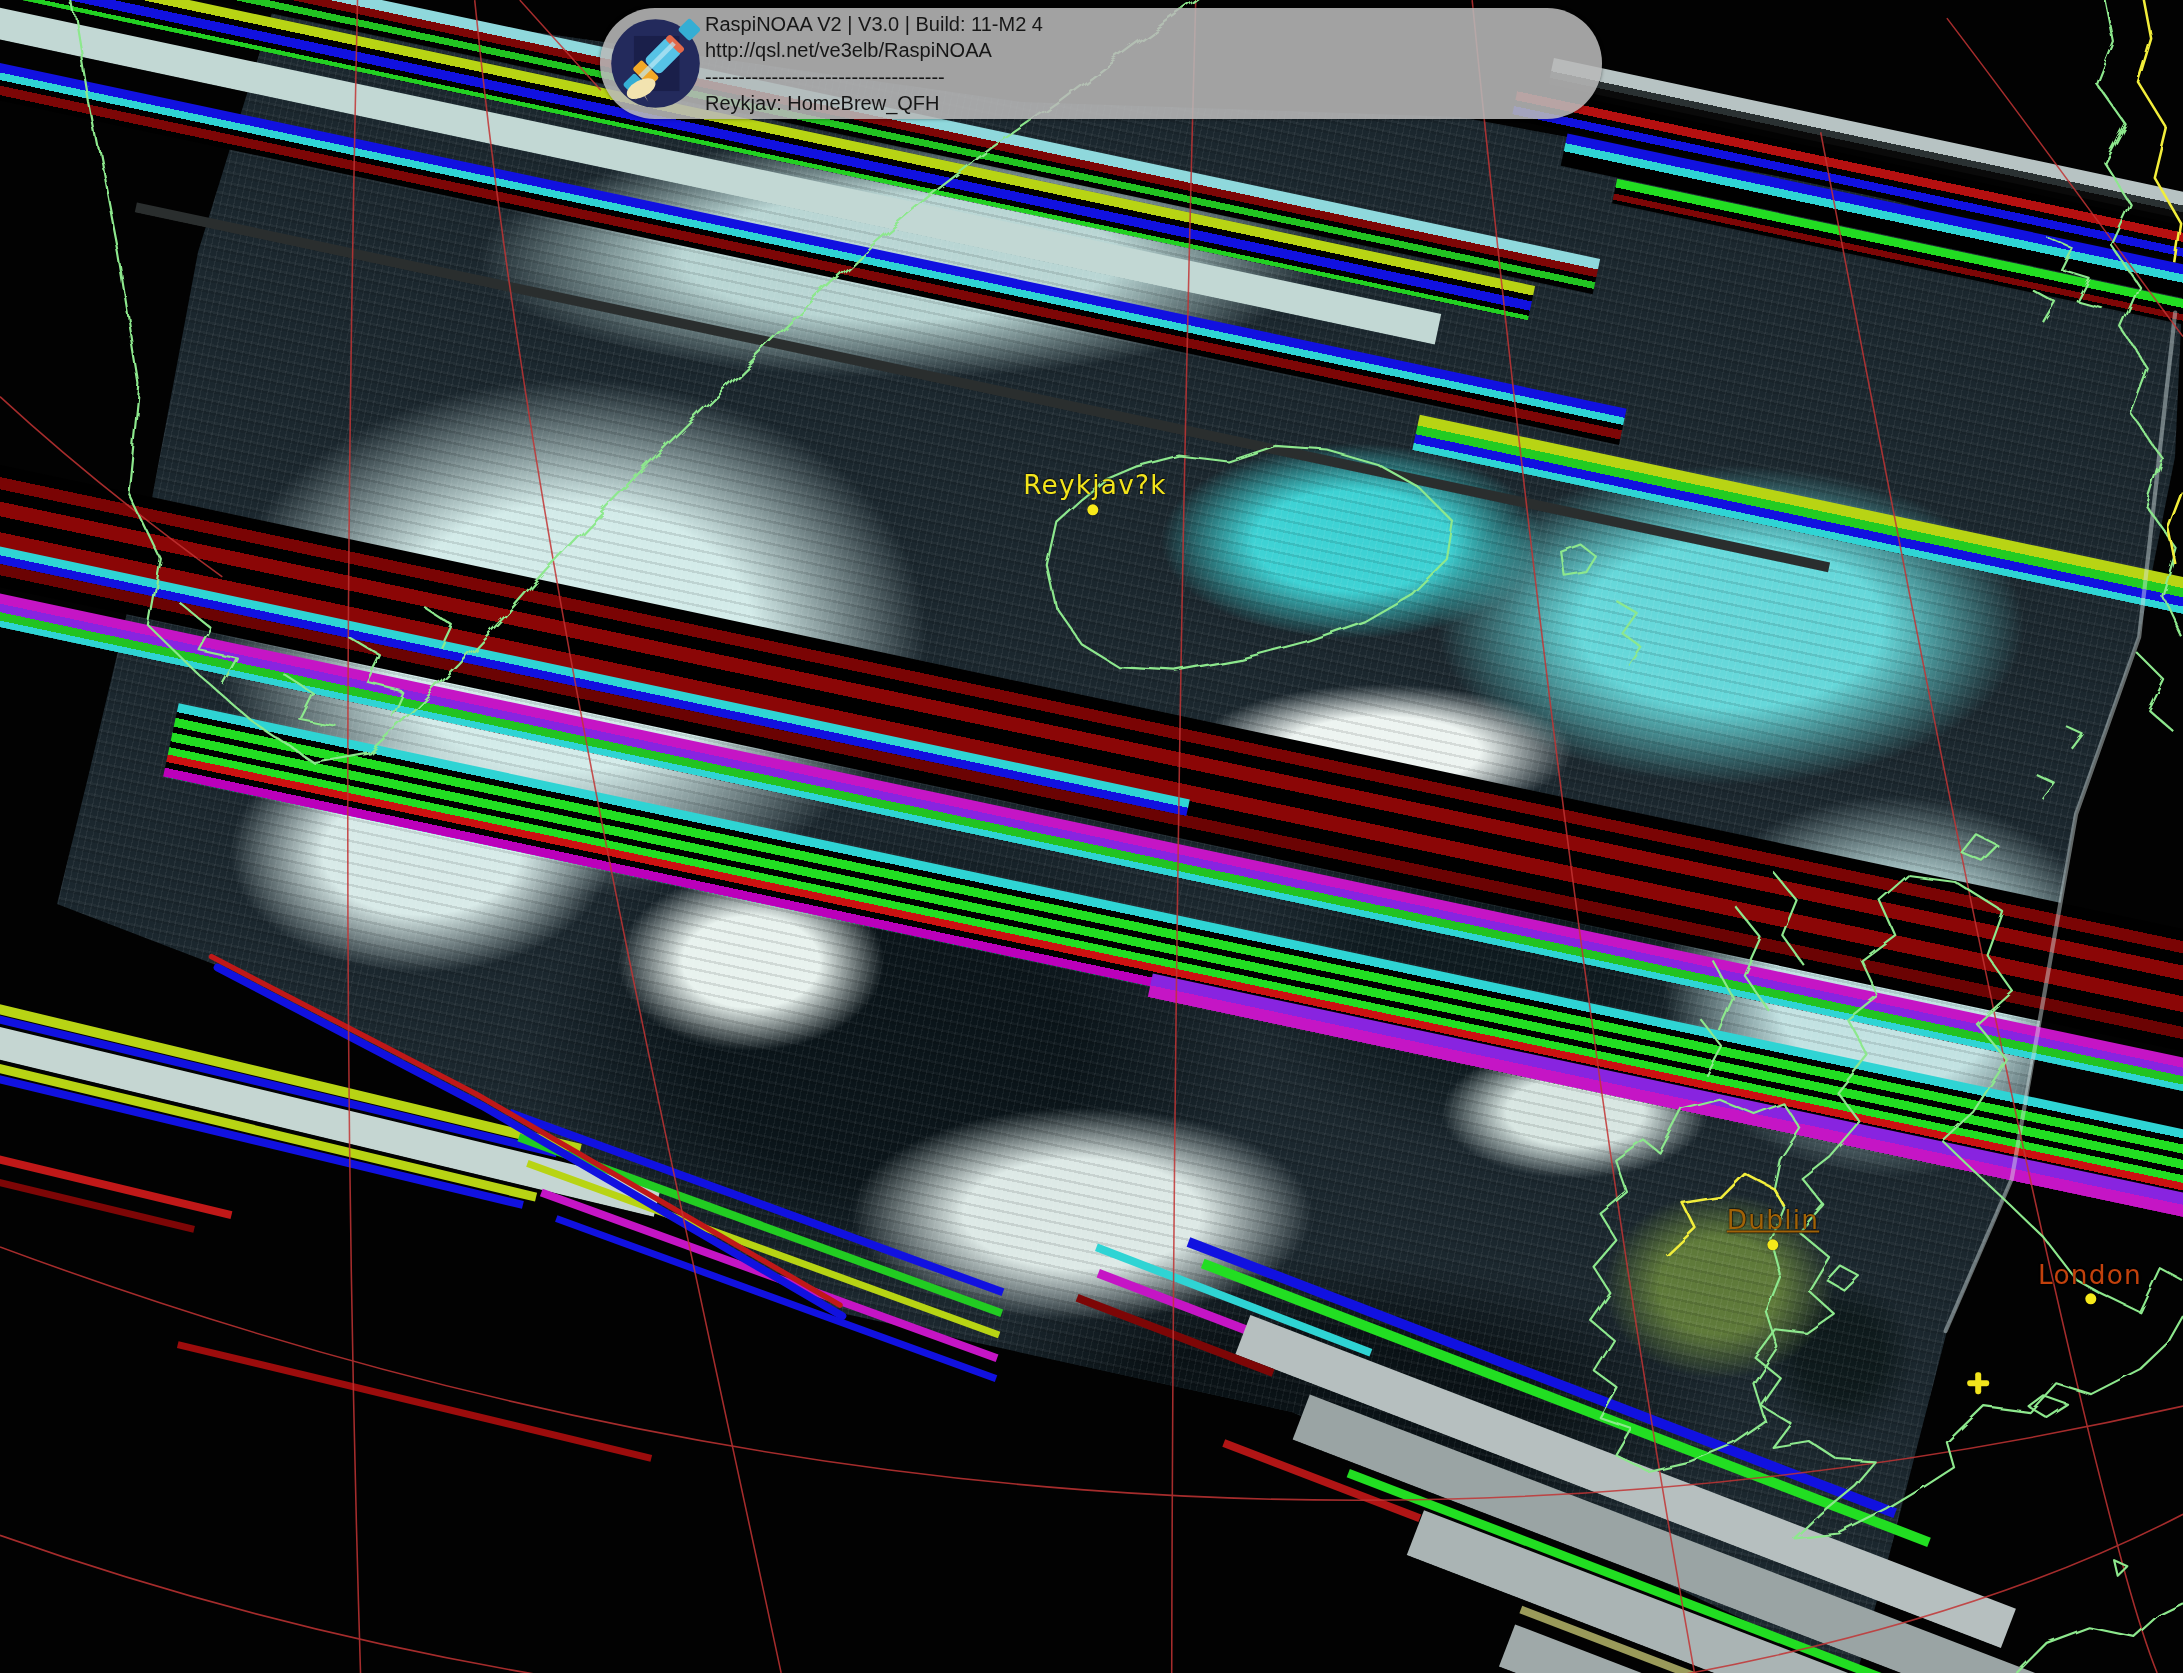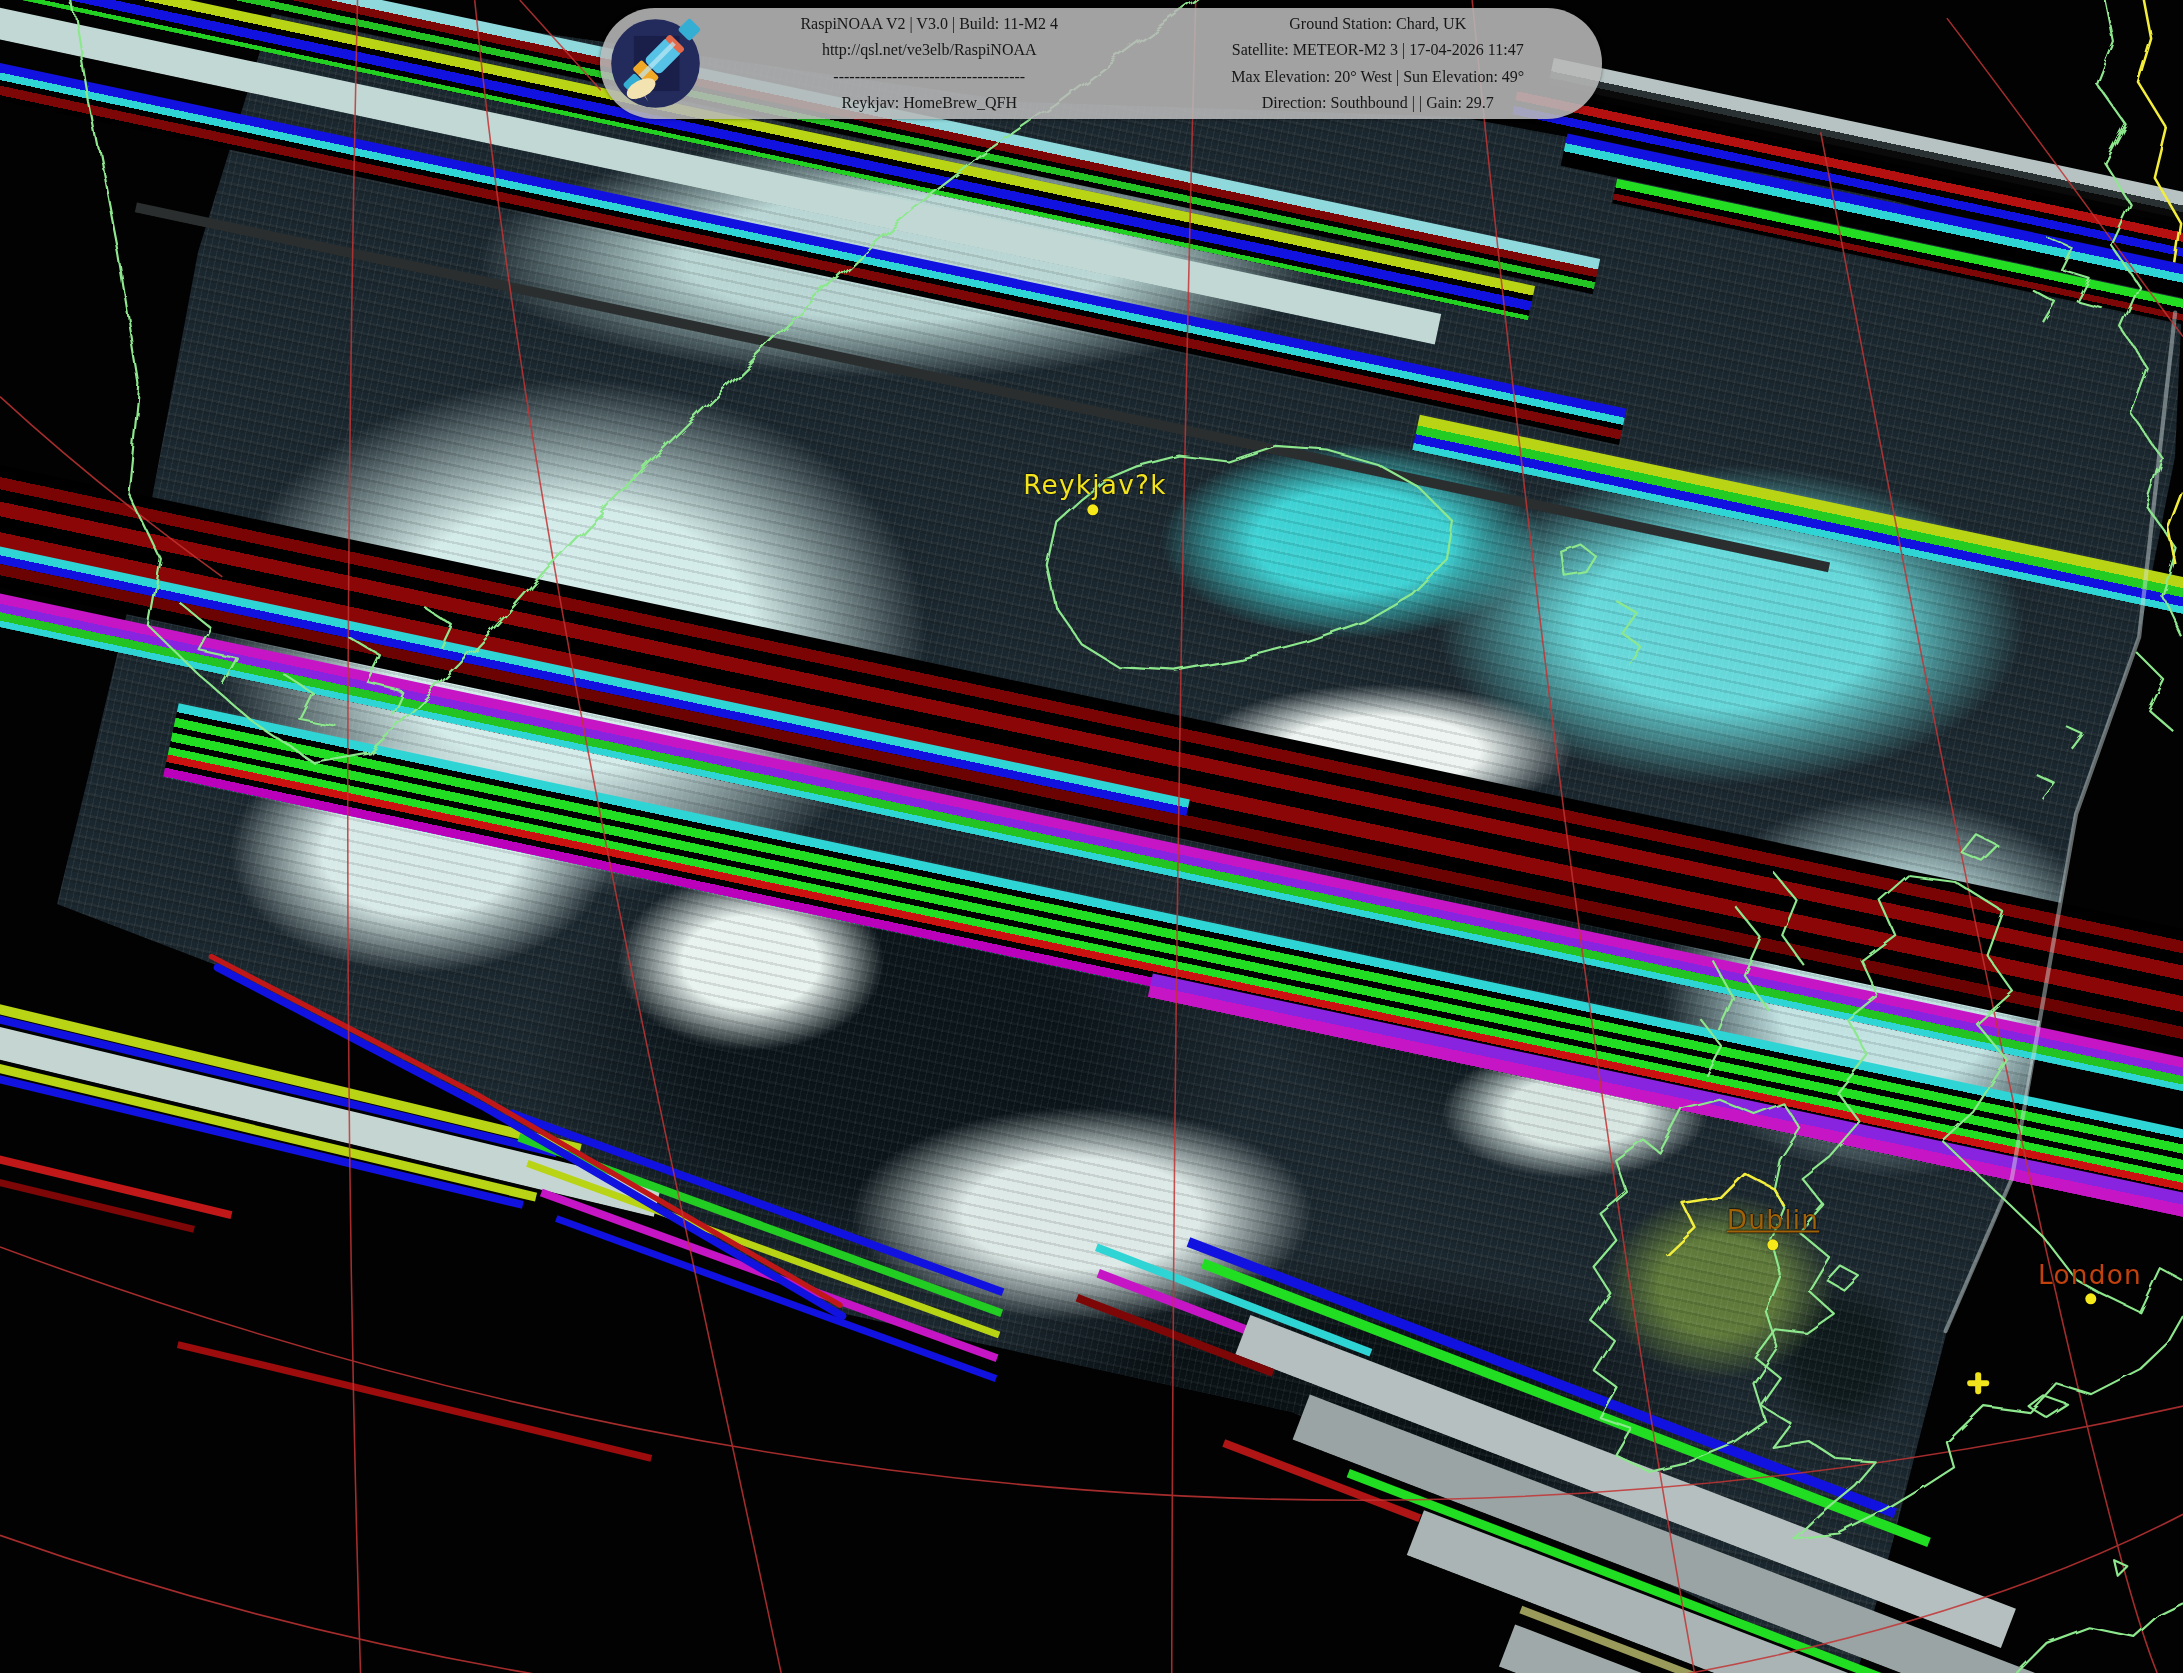--- a/index.html
+++ b/index.html
@@ -28,22 +28,22 @@
   #gs-cross{position:absolute;z-index:50;width:21.6px;height:21.6px;transform:translate(-50%,-50%);}
   #gs-cross:before,#gs-cross:after{content:"";position:absolute;background:#f2e41c;border-radius:2.4px;}
   #gs-cross:before{left:7.8px;top:0;width:6px;height:21.6px;}
   #gs-cross:after{left:0;top:7.8px;width:21.6px;height:6px;}
 
   
   #banner{position:absolute;left:600px;top:8.4px;width:1002px;height:111px;z-index:60;
      background:rgba(184,184,184,0.88);border-radius:55px;display:flex;align-items:center;
      box-shadow:0 0 3.6px rgba(0,0,0,.5);}
   #banner-logo{position:absolute;left:9.6px;top:9.6px;width:91px;height:91px;}
-  .banner-col{flex:1;text-align:center;color:#161616;
-     font-family:Liberation Serif, serif;font-size:16px;line-height:26.4px;}
+  .banner-col{flex:1;color:#161616;
+     font-family:Liberation Sans, sans-serif;font-size:20px;line-height:26.4px;}
   .banner-col.left{margin-left:105px;}
   .banner-col .line{white-space:nowrap;}
 </style>
 </head>
 <body>
 
 <div id="screen">
 
   <div id="swath-clip">
     <div id="swath-base" style="background-image: repeating-linear-gradient(12deg, rgba(0, 0, 0, 0.1) 0px, rgba(0, 0, 0, 0.1) 2.4px, rgba(255, 255, 255, 0.035) 2.4px, rgba(255, 255, 255, 0.035) 4.8px, transparent 4.8px, transparent 10.8px), repeating-linear-gradient(102deg, rgba(255, 255, 255, 0.05) 0px, rgba(255, 255, 255, 0.05) 1.2px, transparent 1.2px, transparent 6.6px), radial-gradient(180px 120px at 751px 962px, rgb(232, 242, 238) 0%, rgb(232, 242, 238) 38%, rgba(232, 242, 238, 0) 74%), radial-gradient(258px 90px at 1382px 751px, rgb(237, 244, 241) 0%, rgb(237, 244, 241) 38%, rgba(237, 244, 241, 0) 74%), radial-gradient(312px 144px at 1082px 1214px, rgb(221, 233, 230) 0%, rgb(221, 233, 230) 38%, rgba(221, 233, 230, 0) 74%), radial-gradient(180px 90px at 1575px 1112px, rgb(216, 230, 226) 0%, rgb(216, 230, 226) 38%, rgba(216, 230, 226, 0) 74%), radial-gradient(156px 126px at 1719px 1286px, rgb(95, 122, 58) 0%, rgb(95, 122, 58) 38%, rgba(95, 122, 58, 0) 74%), radial-gradient(102px 108px at 1840px 1356px, rgb(14, 26, 28) 0%, rgb(14, 26, 28) 38%, rgba(14, 26, 28, 0) 74%), radial-gradient(258px 132px at 1352px 541px, rgb(62, 210, 212) 0%, rgb(62, 210, 212) 38%, rgba(62, 210, 212, 0) 74%), radial-gradient(397px 216px at 1731px 625px, rgb(102, 216, 218) 0%, rgb(102, 216, 218) 38%, rgba(102, 216, 218, 0) 74%), radial-gradient(312px 258px at 1893px 986px, rgb(194, 226, 226) 0%, rgb(194, 226, 226) 38%, rgba(194, 226, 226, 0) 74%), radial-gradient(571px 162px at 901px 258px, rgb(185, 214, 212) 0%, rgb(185, 214, 212) 38%, rgba(185, 214, 212, 0) 74%), radial-gradient(481px 349px at 571px 637px, rgb(211, 235, 233) 0%, rgb(211, 235, 233) 38%, rgba(211, 235, 233, 0) 74%), radial-gradient(258px 162px at 421px 853px, rgb(216, 234, 232) 0%, rgb(216, 234, 232) 38%, rgba(216, 234, 232, 0) 74%), radial-gradient(493px 325px at 889px 1058px, rgb(11, 21, 26) 0%, rgb(11, 21, 26) 38%, rgba(11, 21, 26, 0) 74%), radial-gradient(325px 240px at 1490px 974px, rgb(15, 27, 32) 0%, rgb(15, 27, 32) 38%, rgba(15, 27, 32, 0) 74%), radial-gradient(541px 210px at 1322px 1412px, rgb(10, 18, 22) 0%, rgb(10, 18, 22) 38%, rgba(10, 18, 22, 0) 74%);"></div>
@@ -203,22 +203,16 @@
       </g>
       <ellipse cx="52" cy="118" rx="26" ry="14" fill="#f2e3b0" transform="rotate(-28 52 118)"></ellipse>
       <path d="M 52,118 l -10,18 l 14,-8 l 8,12 z" fill="#f2e3b0"></path>
     </svg>
     <div class="banner-col left">
         <div class="line">RaspiNOAA V2 | V3.0 | Build: 11-M2 4</div>
         <div class="line">http://qsl.net/ve3elb/RaspiNOAA</div>
         <div class="line">------------------------------------</div>
         <div class="line">Reykjav: HomeBrew_QFH</div>
       </div>
-    <div class="banner-col right">
-        <div class="line">Ground Station: Chard, UK</div>
-        <div class="line">Satellite: METEOR-M2 3 | 17-04-2026 11:47</div>
-        <div class="line">Max Elevation: 20° West | Sun Elevation: 49°</div>
-        <div class="line">Direction: Southbound | | Gain: 29.7</div>
-      </div>
   </div>
 
 </div>
 
 
 </body></html>

